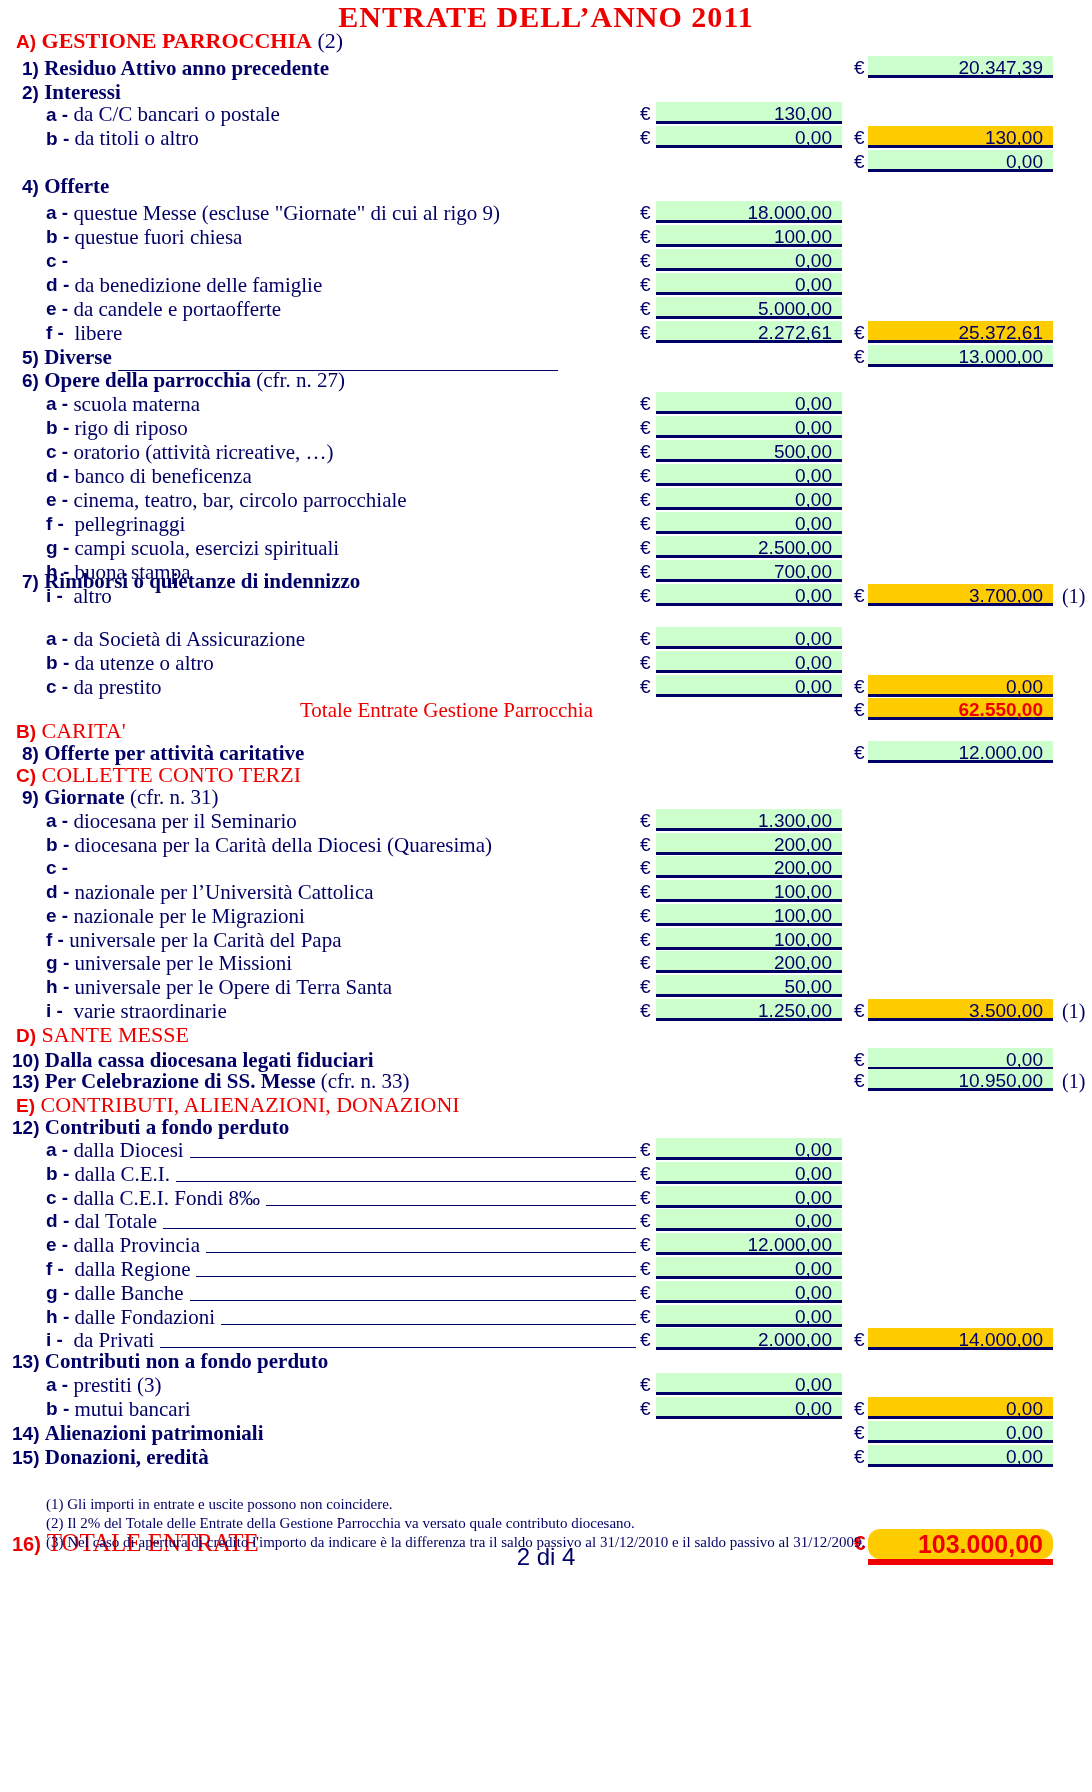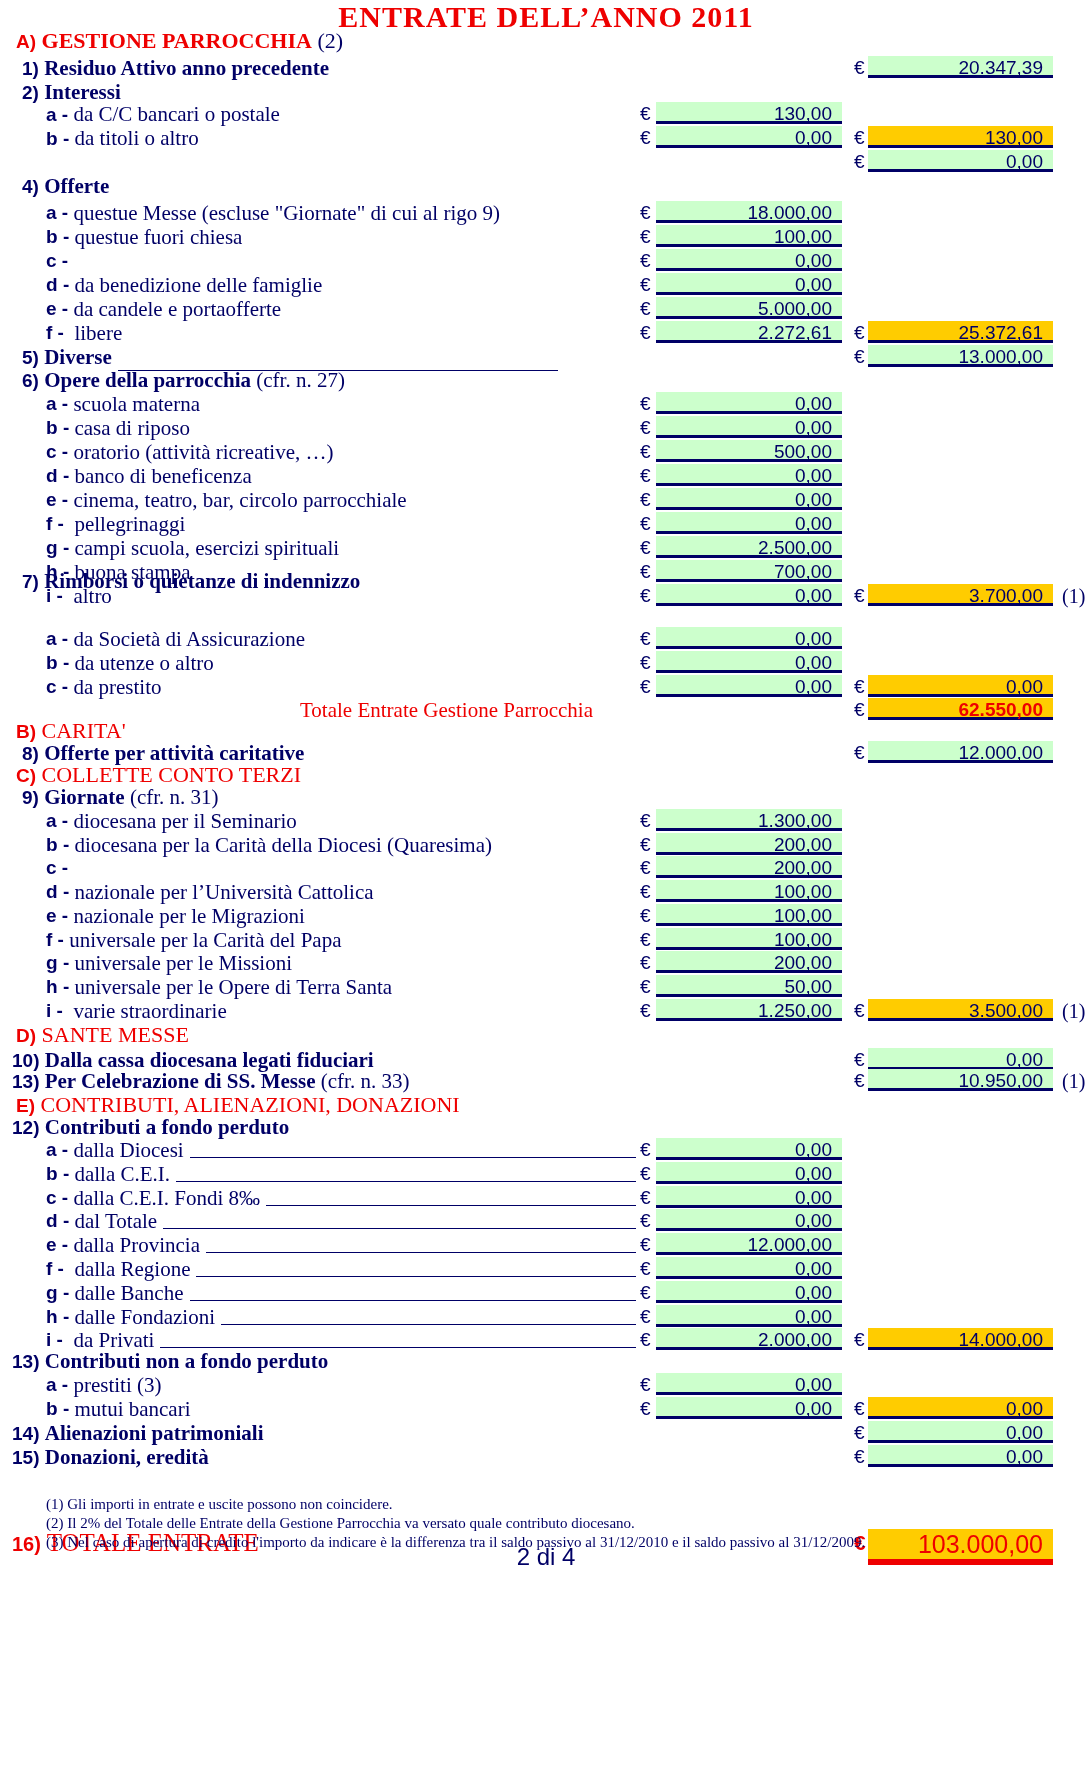--- a/index.html
+++ b/index.html
@@ -25,22 +25,22 @@
          text-align:right; padding-right:10px; box-sizing:border-box; color:#000066; }
   .box.c1 { left:656px; width:186px; }
   .box.c2 { left:868px; width:185px; }
   .green { background:#ccffcc; }
   .orange { background:#ffcc00; }
   .redval { color:#ee0000; font-weight:bold; }
   .note { position:absolute; left:1062px; top:0; font-size:20px; line-height:26px; color:#000066; }
   .footnote { position:absolute; left:46px; font-size:15px; line-height:20px; color:#000066; white-space:nowrap; }
   .pagenum { position:absolute; left:0; width:1092px; text-align:center; font-family:"Liberation Sans", sans-serif; font-size:24px; color:#000066; }
   .tot-lbl { position:absolute; left:300px; top:0; font-size:21px; line-height:26px; color:#ee0000; }
-  .grand { height:30px !important; font-size:25px !important; line-height:30px !important; font-weight:normal; color:#ee0000 !important;
-           border-bottom:none !important; }
+  .grand { height:30px !important; font-size:25px !important; line-height:30px !important; font-weight:bold; color:#ee0000 !important;
+           border-bottom:none !important;border-radius:12px; }
   .grand-under { position:absolute; left:868px; width:185px; height:6px; border-top:3px solid #ee0000; border-bottom:3px solid #ee0000; box-sizing:border-box; }
 </style>
 </head>
 <body>
 
 <div class="title">ENTRATE  DELL’ANNO  2011</div>
 
 <div class="row" style="top:28px">
   <span class="lbl sect" style="left:16px">
     <span class="num">A)</span>
@@ -123,21 +123,21 @@
 <div class="row" style="top:367px">
   <span class="lbl"><span class="num">6)</span> <span class="bold">Opere  della  parrocchia</span> <span>(cfr. n. 27)</span></span>
 </div>
 <div id="r6items">
     <div class="row" style="top: 391px;">
       <span class="lbl sub" style="display:flex;width:560px"><span class="letter">a -</span>&nbsp;<span style="white-space:pre">scuola materna</span></span>
       <span class="eur c1">€</span>
       <span class="box c1 green">0,00</span>
     </div>
     <div class="row" style="top: 415px;">
-      <span class="lbl sub" style="display:flex;width:560px"><span class="letter">b -</span>&nbsp;<span style="white-space:pre">casa di riposo</span></span>
+      <span class="lbl sub" style="display:flex;width:560px"><span class="letter">b -</span>&nbsp;<span style="white-space:pre">rigo di riposo</span></span>
       <span class="eur c1">€</span>
       <span class="box c1 green">0,00</span>
     </div>
     <div class="row" style="top: 439px;">
       <span class="lbl sub" style="display:flex;width:560px"><span class="letter">c -</span>&nbsp;<span style="white-space:pre">oratorio (attività ricreative, …)</span></span>
       <span class="eur c1">€</span>
       <span class="box c1 green">500,00</span>
     </div>
     <div class="row" style="top: 463px;">
       <span class="lbl sub" style="display:flex;width:560px"><span class="letter">d -</span>&nbsp;<span style="white-space:pre">banco di beneficenza</span></span>

